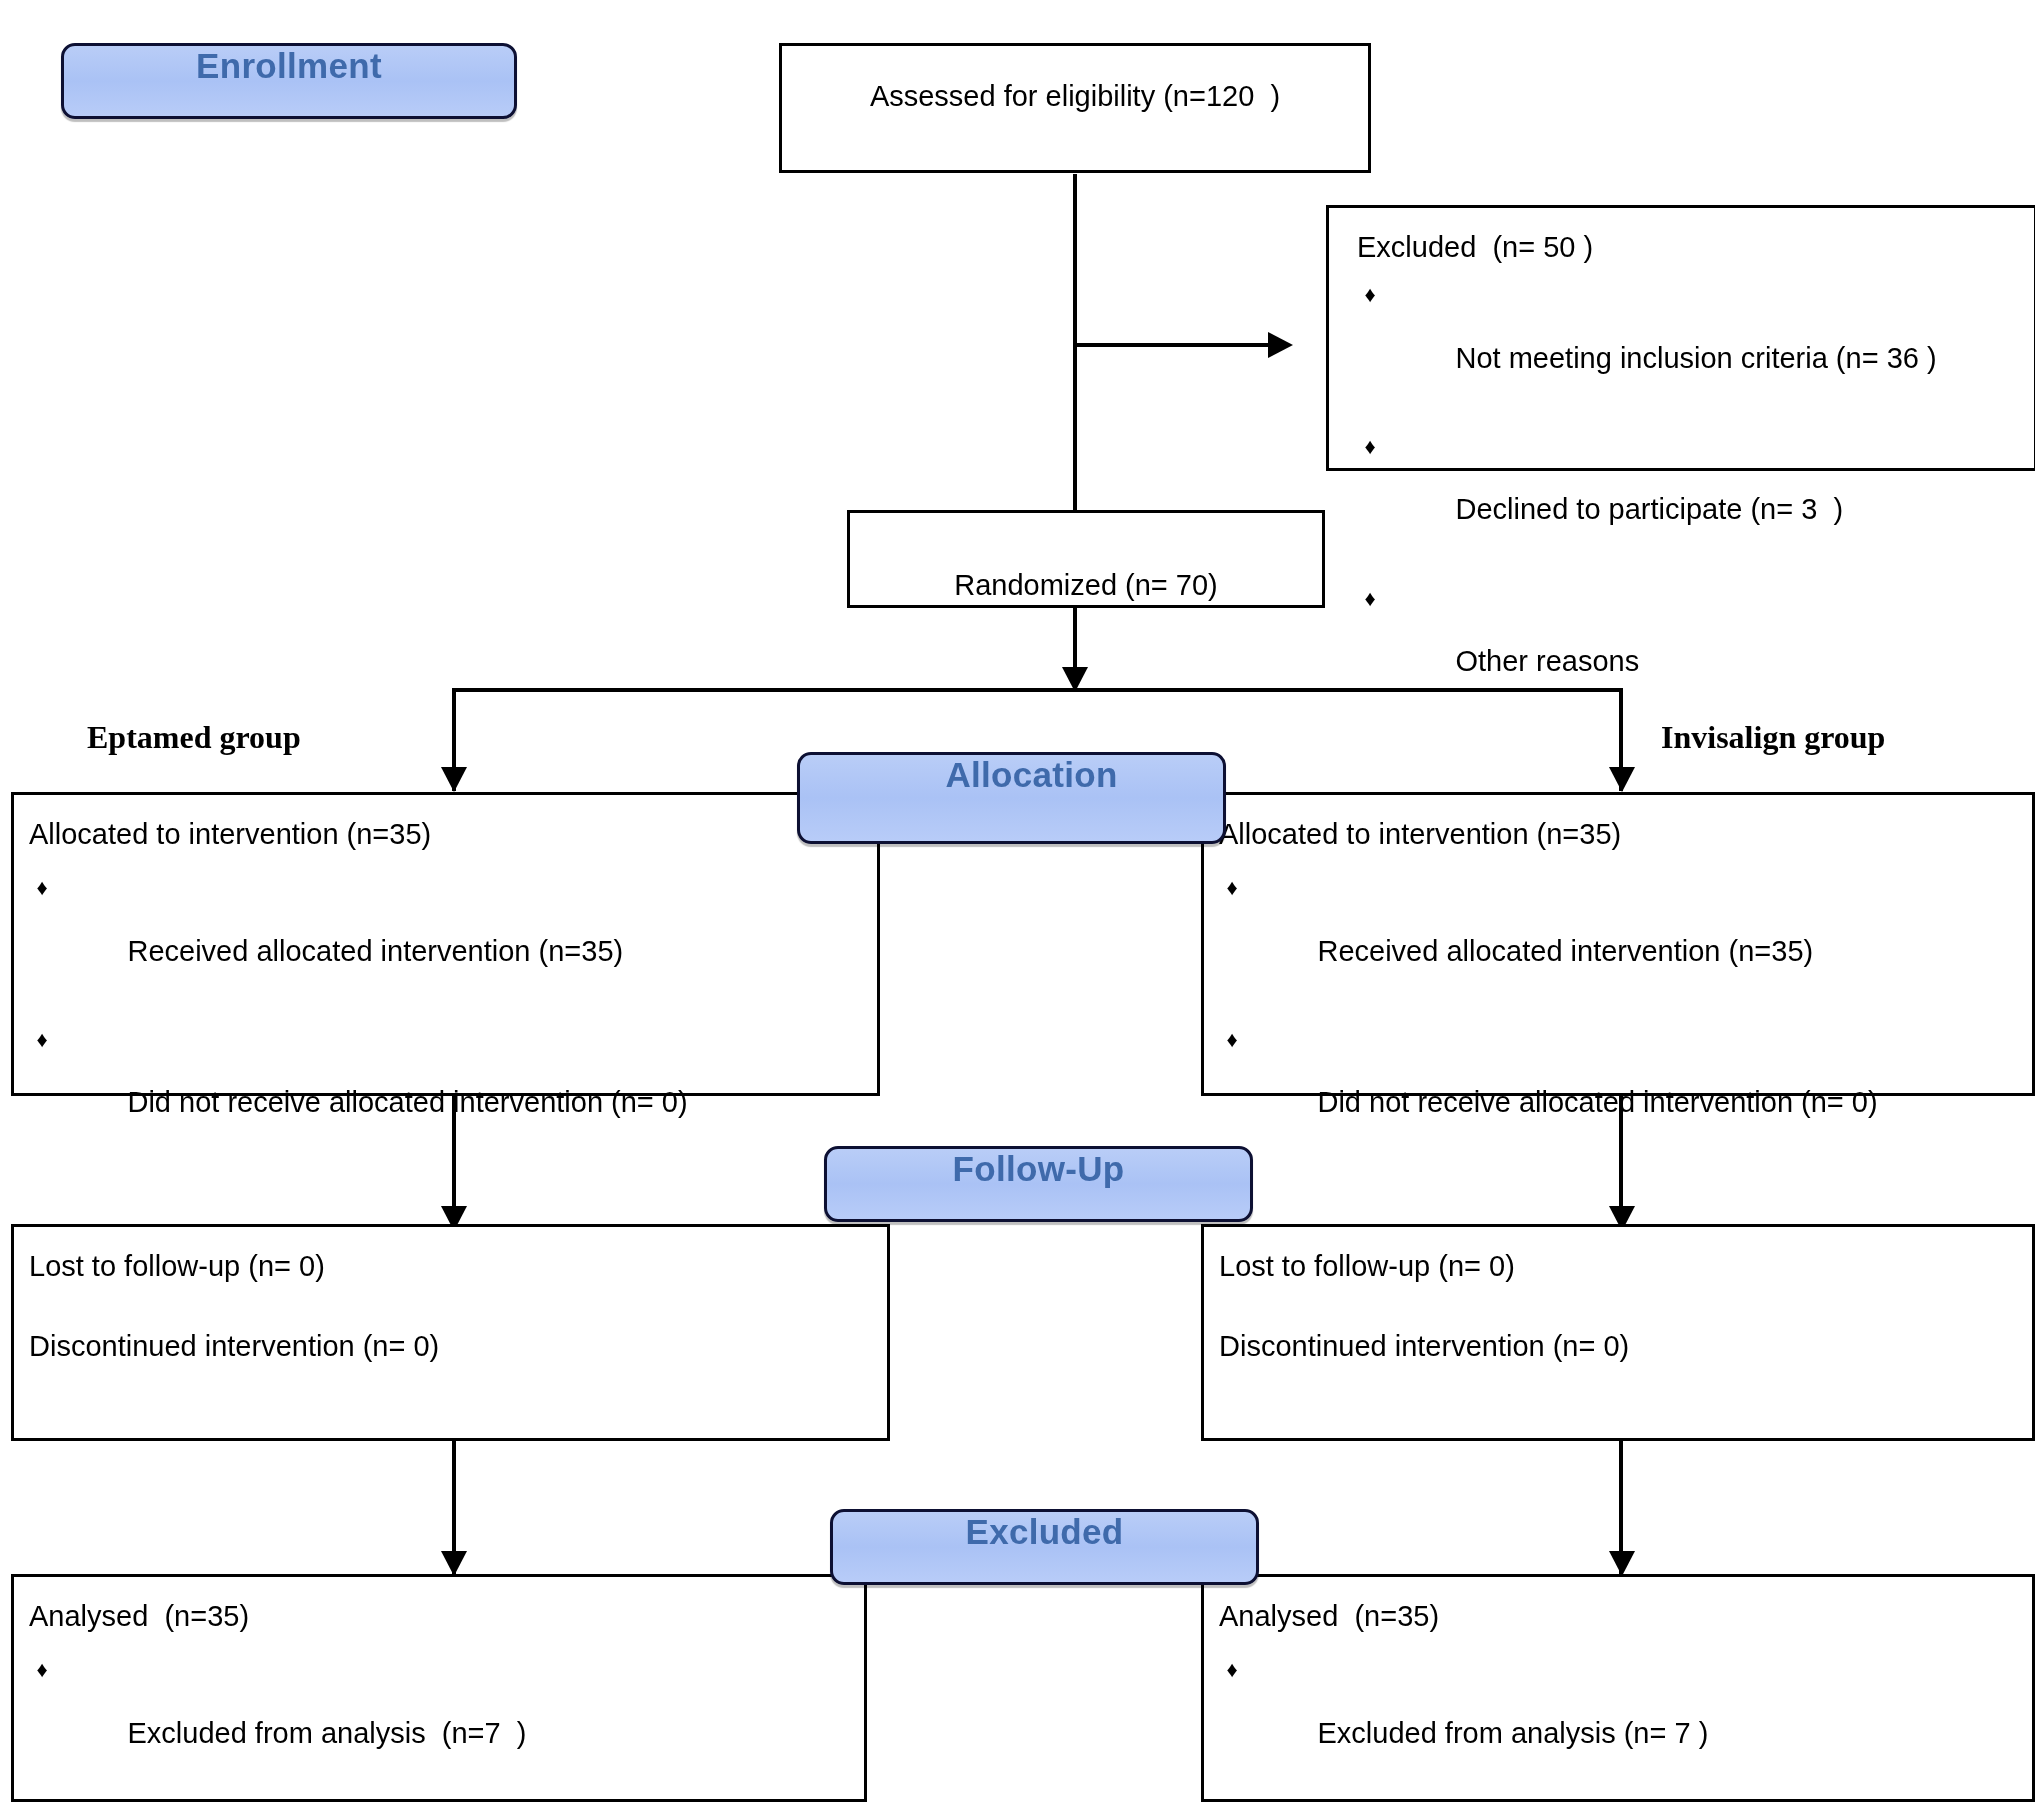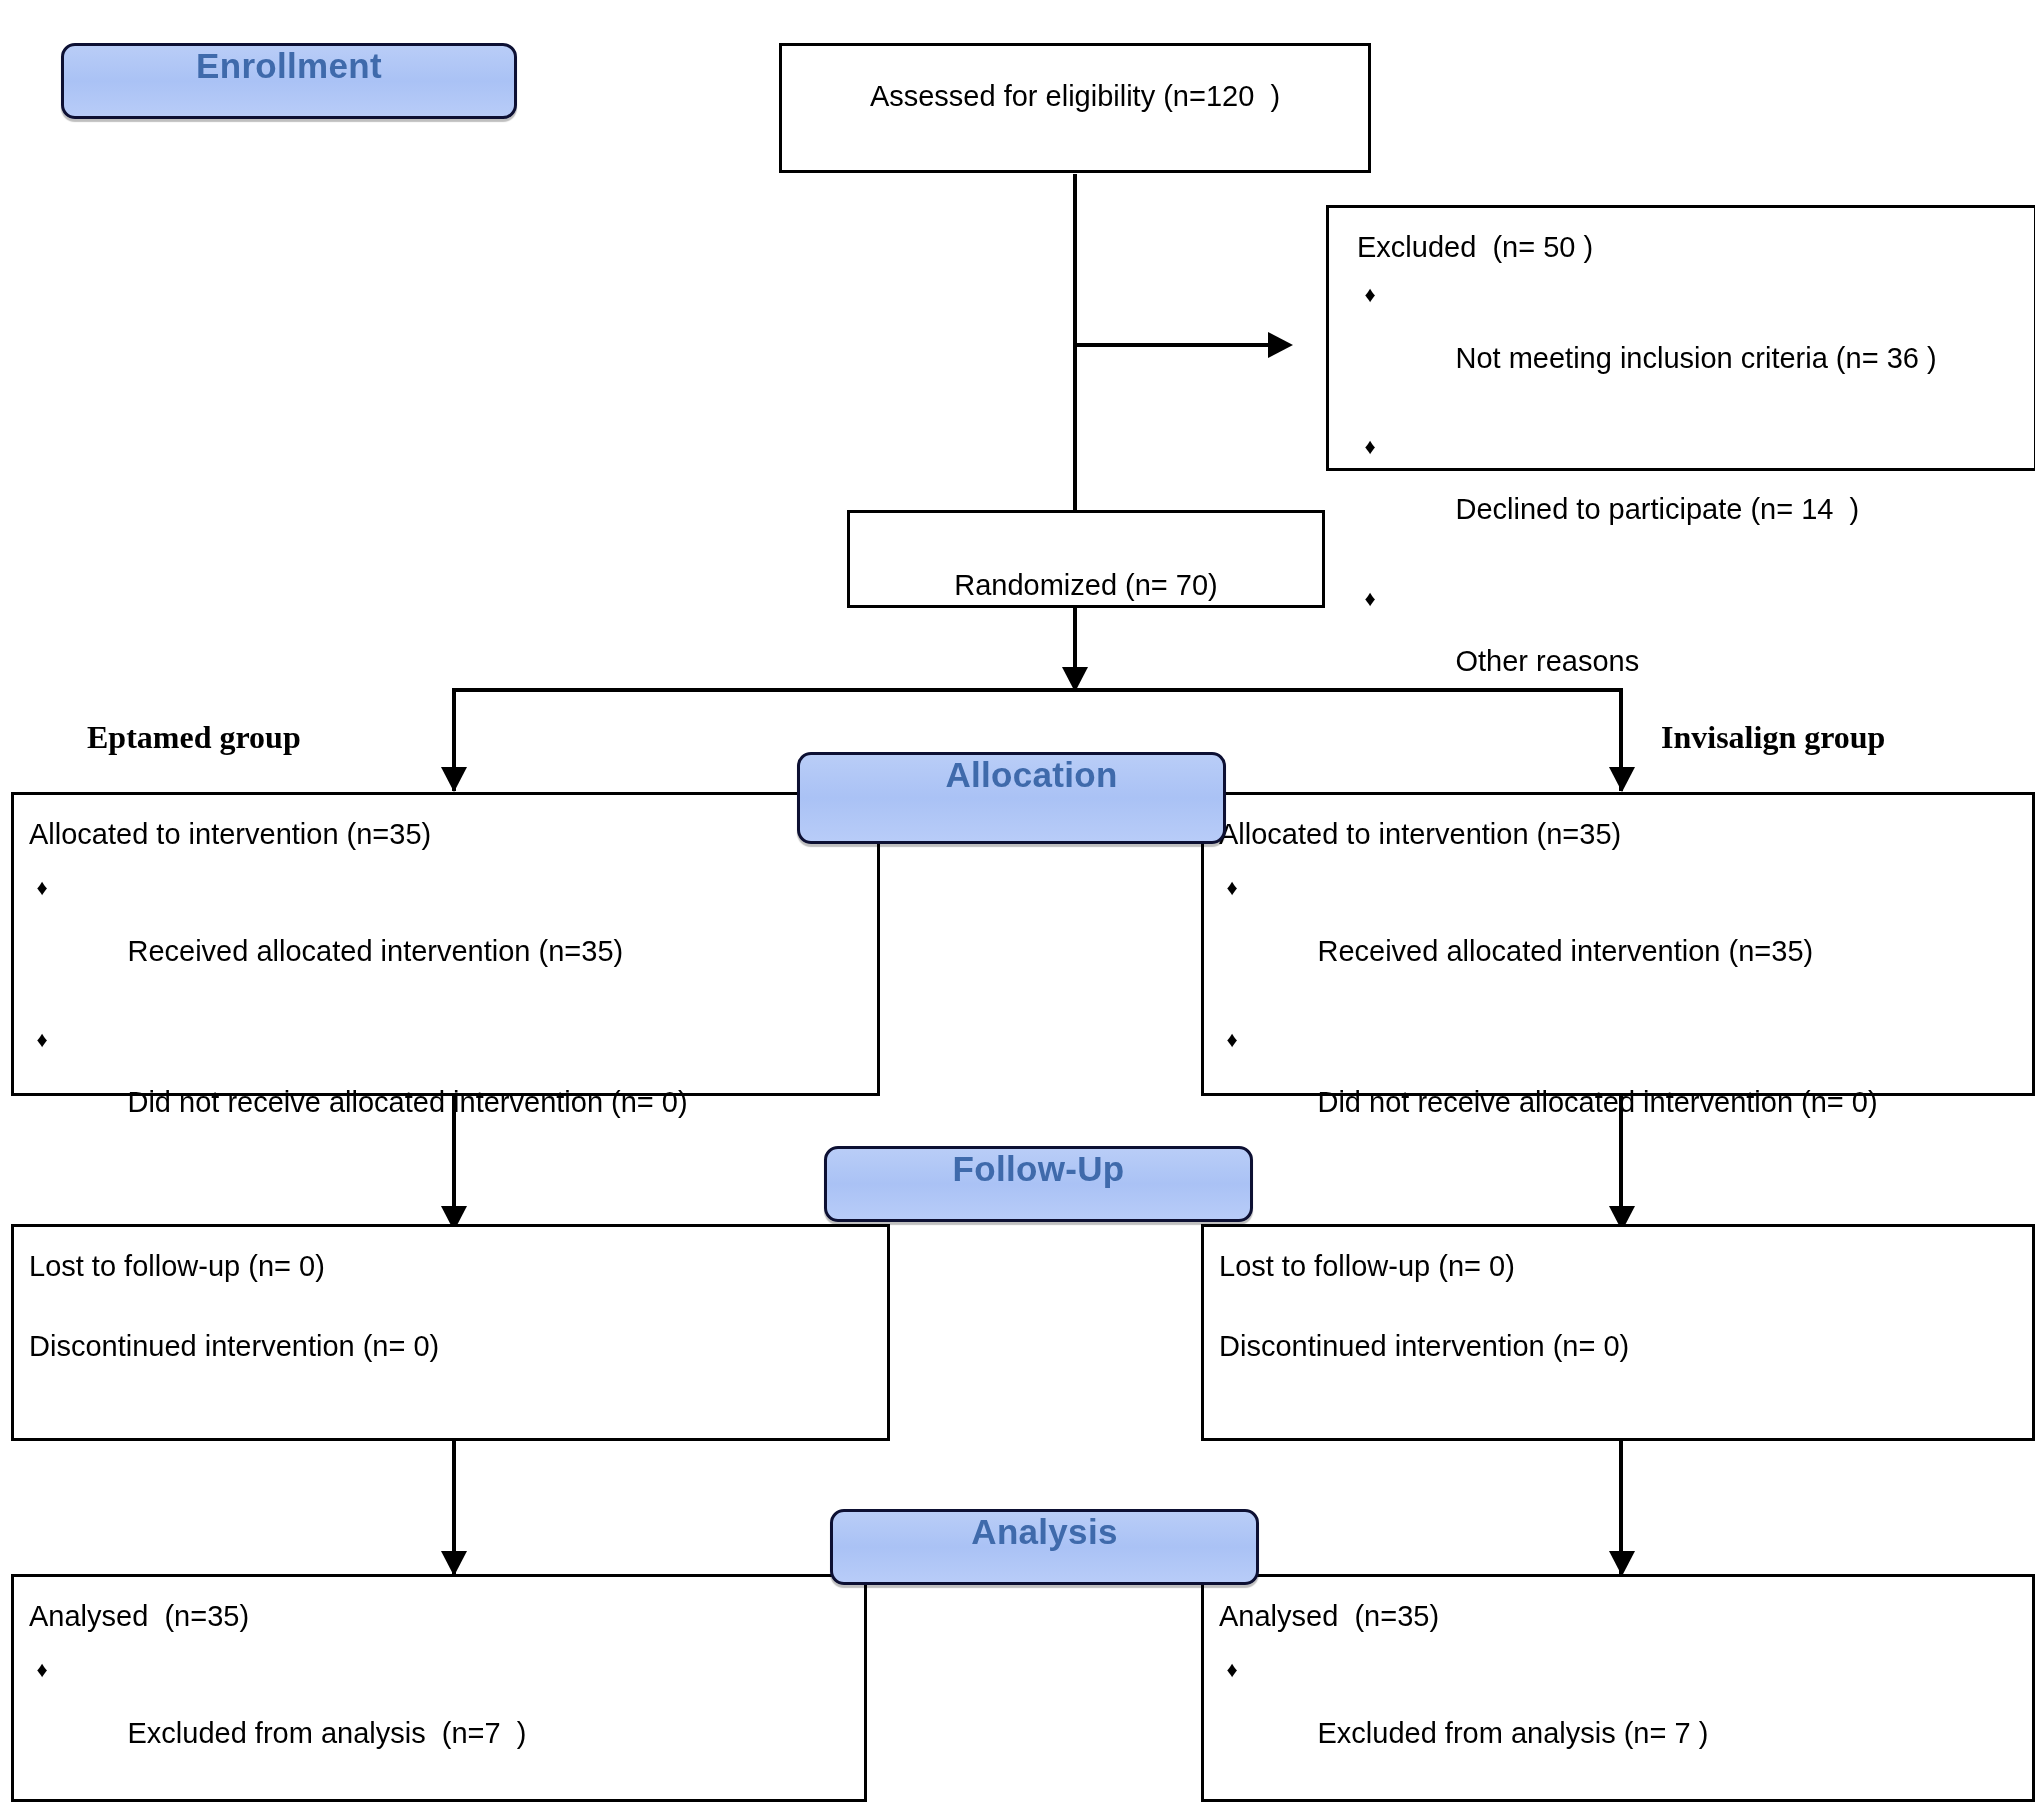--- a/index.html
+++ b/index.html
@@ -138,21 +138,21 @@
 
   <div class="box" style="left:1293px; top:205px; width:711px; height:266px;margin-left:33px;">
     <div class="box-text" style="position:absolute; left:28px; top:23px;">Excluded  (n= 50 )</div>
     <ul class="bullets" style="position:absolute; left:28px; top:71px;">
       <li>
         <span class="dia">♦</span>
         <span>Not meeting inclusion criteria (n= 36 )</span>
       </li>
       <li>
         <span class="dia">♦</span>
-        <span>Declined to participate (n= 14  )</span>
+        <span>Declined to participate (n= 3  )</span>
       </li>
       <li>
         <span class="dia">♦</span>
         <span>Other reasons</span>
       </li>
     </ul>
   </div>
 
   <div class="box" style="left:847px; top:510px; width:478px; height:98px;">
     <div class="box-text centered-text" style="top:26px;margin-top:30px;">Randomized (n= 70)</div>
@@ -224,21 +224,21 @@
     <div class="box-text" style="position:absolute; left:15px; top:103px;">Discontinued intervention (n= 0)</div>
   </div>
 
   <div class="vline" style="left:452px; top:1441px; height:136px;"></div>
   <div class="arrow-down" style="left:441px; top:1551px;"></div>
 
   <div class="vline" style="left:1619px; top:1441px; height:136px;"></div>
   <div class="arrow-down" style="left:1609px; top:1551px;"></div>
 
   <div class="stage" style="left:830px; top:1509px; width:429px; height:76px;">
-    <span>Analysis</span>
+    <span>Excluded</span>
   </div>
 
   <div class="box" style="left:11px; top:1574px; width:856px; height:228px;">
     <div class="box-text" style="position:absolute; left:15px; top:23px;">Analysed  (n=35)</div>
     <ul class="bullets" style="position:absolute; left:15px; top:77px;">
       <li>
         <span class="dia">♦</span>
         <span>Excluded from analysis  (n=7  )</span>
       </li>
     </ul>

